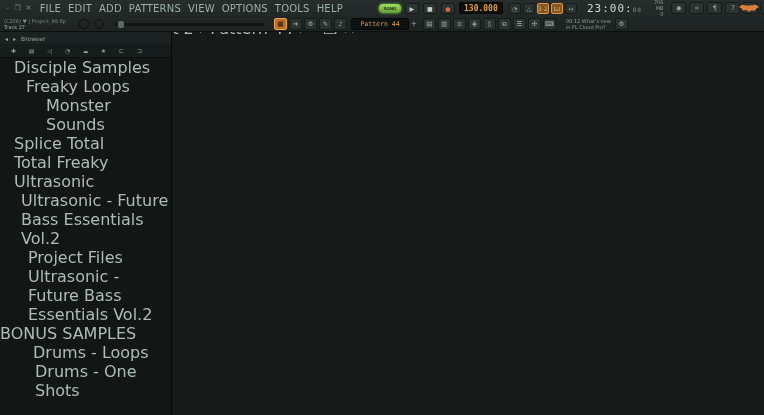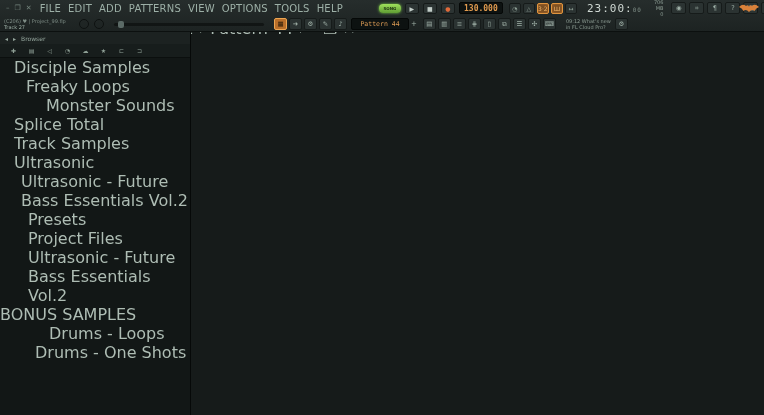--- a/index.html
+++ b/index.html
@@ -43,21 +43,21 @@
   .orangegrp { display:flex; gap:2px; margin-left:10px; }
   .oico { width:13px; height:12px; border-radius:2px; display:flex; align-items:center; justify-content:center;
     font-size:6.5px; background:#2b3332; border:1px solid #161b1a; color:#9fb0a7; }
   .oico.hot { background:#b96f2a; border-color:#eda551; color:#2a1a08; }
   #pattsel { width:58px; height:12px; color:#dd9c55; font-size:6.5px; margin-left:4px; }
   .plus { font-size:7px; color:#9fb0a7; margin-left:2px; }
   .wtoggles { display:flex; gap:2px; margin-left:6px; }
   .cloudnews { margin-left:10px; font-size:5px; line-height:6px; color:#8b9b92; }
   #flbat { position:absolute; right:4px; top:2px; width:22px; height:12px; }
   
-  #browser { position:absolute; left:0; top:32px; width:191px; height:383px;
+  #browser { position:absolute; left:0; top:32px; width:172px; height:383px;
     background:#11504e0a; background:#121716; border-right:1px solid #060908; }
   #bheader { height:12px; display:flex; align-items:center; gap:5px; padding-left:5px;
     background:#1c2221; font-size:6px; color:#93a49b; }
   #bicons { height:14px; display:flex; align-items:center; gap:3px; padding-left:6px; background:#171d1c;
     border-bottom:1px solid #0b0f0e; }
   .bico { width:15px; height:11px; border-radius:2px; display:flex; align-items:center; justify-content:center;
     font-size:6px; color:#8fa096; background:#20272", background:#20272a; }
   .bico.hot { border:1px solid #e0953f; color:#eda551; background:#3a2c17; }
   #btree { height:304px; overflow:hidden; padding-top:1px; }
   .trow { height:9.5px; display:flex; align-items:center; font-size:6px; white-space:nowrap; overflow:hidden; color:#a7b8ae; }
@@ -238,28 +238,27 @@
       <div class="bico">☁</div>
       <div class="bico">★</div>
       <div class="bico">⊏</div>
       <div class="bico">⊐</div>
     </div>
   <div id="btree">
       <div class="trow folder" style="padding-left: 14px;"><span class="fico"></span><span>Disciple Samples</span></div>
       <div class="trow folder" style="padding-left: 26px;"><span class="fico"></span><span>Freaky Loops</span></div>
       <div class="trow folder" style="padding-left: 14px; margin-left: 32px;"><span class="fico"></span><span>Monster Sounds</span></div>
       <div class="trow folder" style="padding-left: 14px;"><span class="fico"></span><span>Splice Total</span></div>
-      <div class="trow folder" style="padding-left: 14px;"><span class="fico"></span><span>Track Samples</span></div>
+      <div class="trow folder" style="padding-left: 14px;"><span class="fico"></span><span>Total Freaky</span></div>
       <div class="trow folder sel" style="padding-left: 14px;"><span class="fico"></span><span>Ultrasonic</span></div>
       <div class="trow folder sel" style="padding-left: 21px;"><span class="fico"></span><span>Ultrasonic - Future Bass Essentials Vol.2</span></div>
-      <div class="trow folder" style="padding-left: 28px;"><span class="fico"></span><span>Presets</span></div>
       <div class="trow folder" style="padding-left: 28px;"><span class="fico"></span><span>Project Files</span></div>
       <div class="trow folder sel" style="padding-left: 28px;"><span class="fico"></span><span>Ultrasonic - Future Bass Essentials Vol.2</span></div>
       <div class="trow folder" style=""><span class="fico"></span><span>BONUS SAMPLES</span></div>
-      <div class="trow folder" style="padding-left: 49px;"><span class="fico"></span><span>Drums - Loops</span></div>
+      <div class="trow folder" style="padding-left: 33px;"><span class="fico"></span><span>Drums - Loops</span></div>
       <div class="trow folder" style="padding-left: 35px;"><span class="fico"></span><span>Drums - One Shots</span></div>
     </div>
 
 </div>
 
 <div id="playlist">
   <div id="pltitle">
     <span id="pltitleicons" style="display:flex">
         <span class="pico green">●</span>
         <span class="pico">∩</span>

